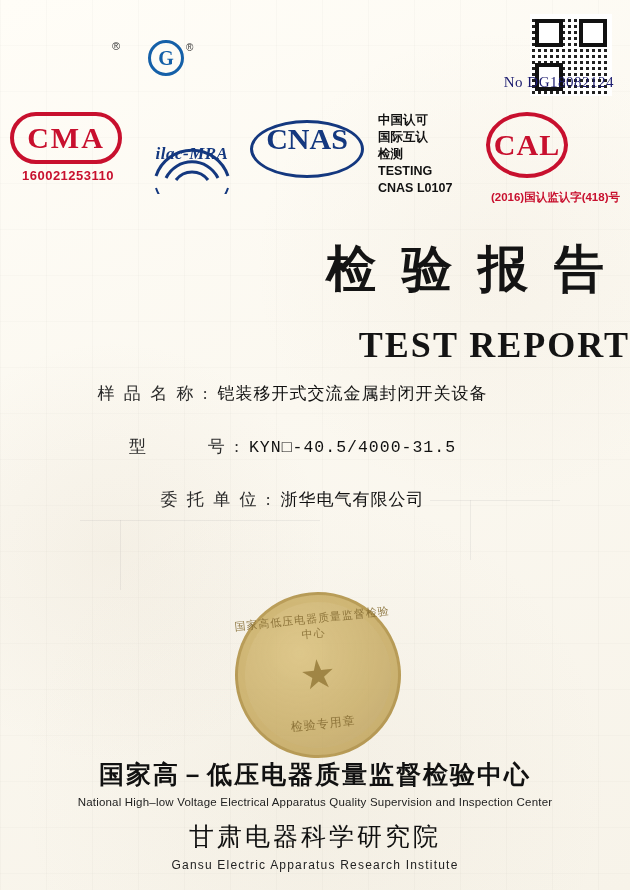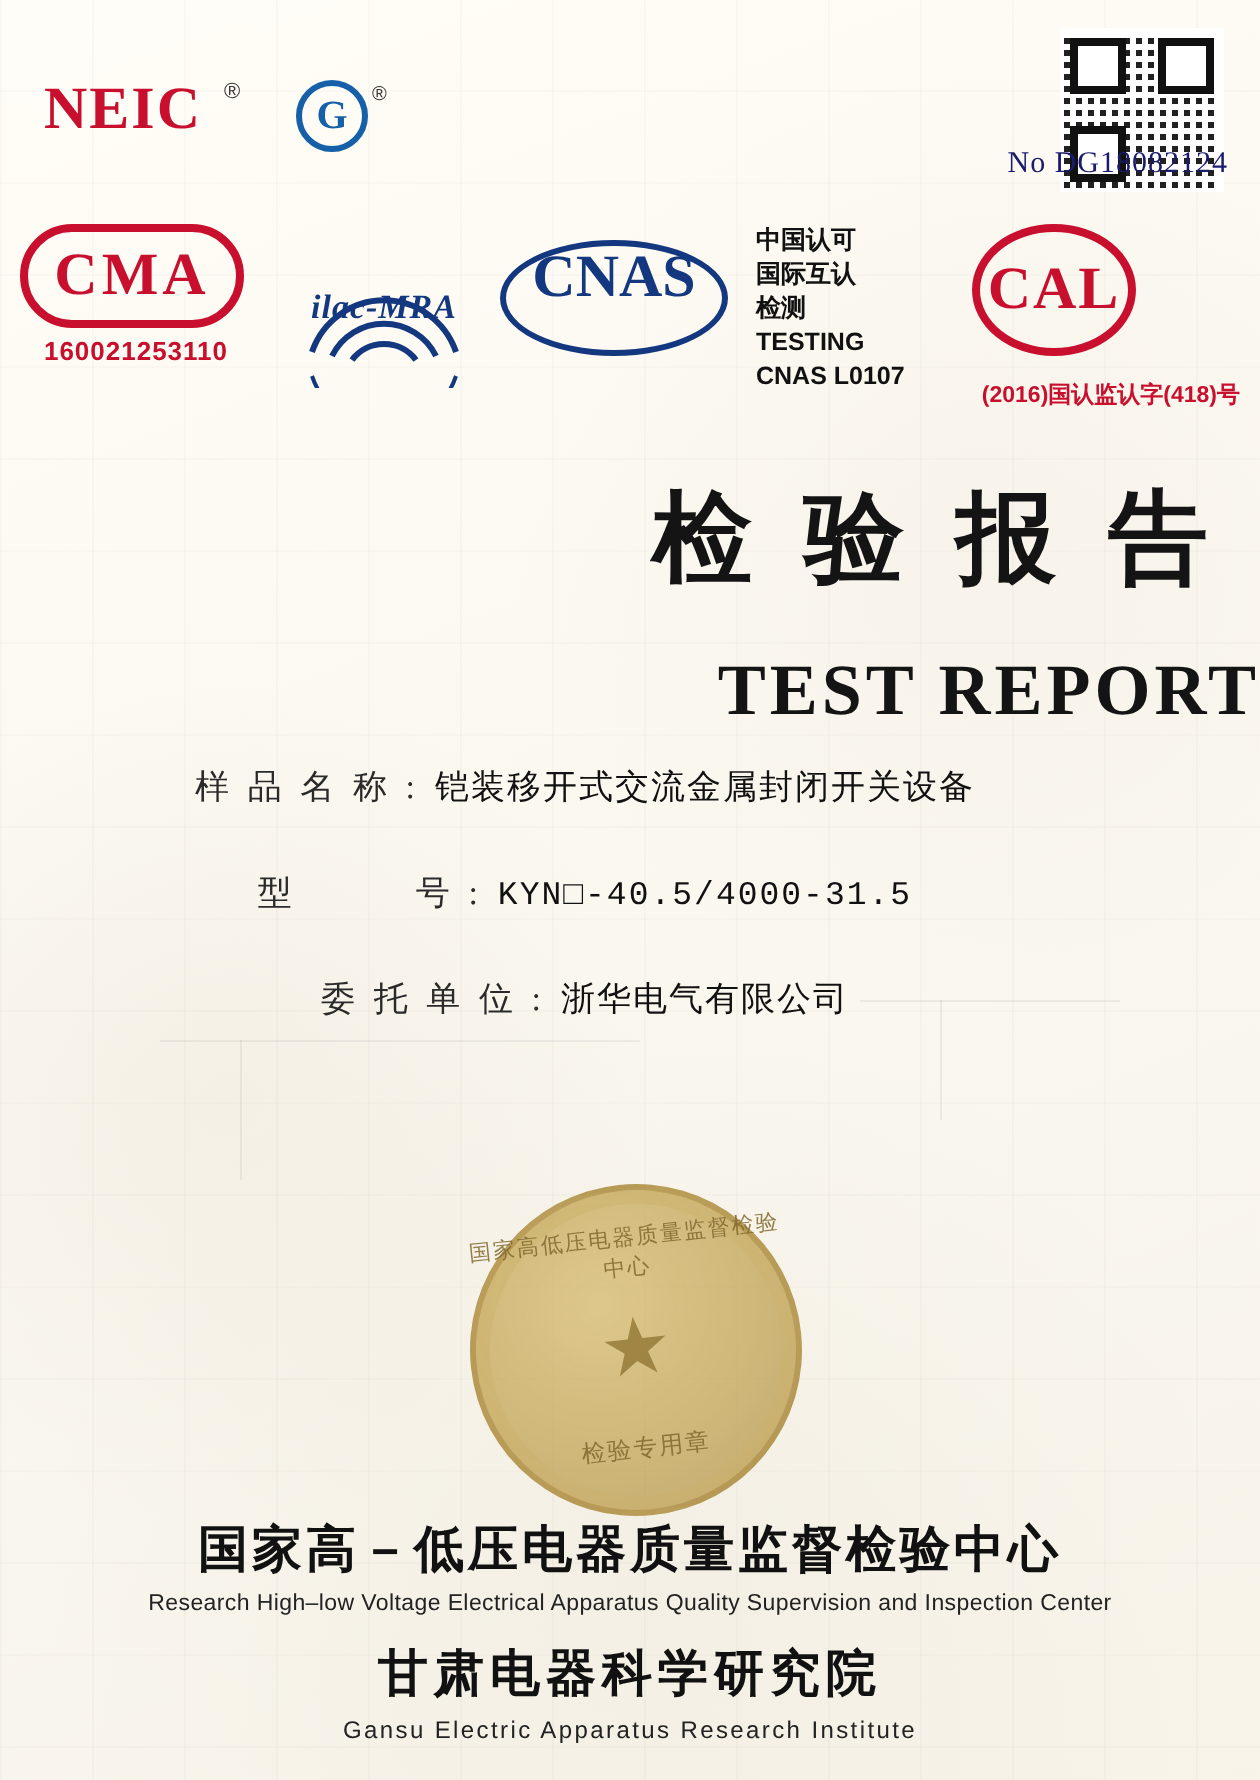--- a/index.html
+++ b/index.html
@@ -355,21 +355,21 @@
   }
   .f-en1 {
     margin-top: 5px;
     font-size: 11.5px;
     color: #222;
     letter-spacing: 0.2px;
   }
   .f-cn2 {
     margin-top: 12px;
     font-family: "Liberation Serif", serif;
-    font-weight: bold;
+    font-weight: normal;
     font-size: 25px;
     letter-spacing: 3px;
     color: #111;
   }
   .f-en2 {
     margin-top: 5px;
     font-size: 12px;
     letter-spacing: 1.2px;
     color: #222;
   }
@@ -383,21 +383,20 @@
 
 <div class="page">
   <div class="paper-noise"></div>
 
   <div class="faint-line" style="left:80px;top:520px;width:240px;height:1px;"></div>
   <div class="faint-line" style="left:120px;top:520px;width:1px;height:70px;"></div>
   <div class="faint-line" style="left:430px;top:500px;width:130px;height:1px;"></div>
   <div class="faint-line" style="left:470px;top:500px;width:1px;height:60px;"></div>
 
   <div class="top-row">
-    <div class="neic">NEIC</div>
     <div class="neic-r">®</div>
     <div class="cgc-mark">G</div>
     <div class="cgc-r">®</div>
     <div class="qr">
       <div class="qr-corner3"></div>
     </div>
   </div>
 
   <div class="report-no">
     <span>No</span>
@@ -456,17 +455,17 @@
   </div>
 
   <div class="seal">
     <div class="seal-top-text">国家高低压电器质量监督检验中心</div>
     <div class="seal-star">★</div>
     <div class="seal-bottom-text">检验专用章</div>
   </div>
 
   <div class="footer">
     <div class="f-cn1">国家高－低压电器质量监督检验中心</div>
-    <div class="f-en1">Research High–low Voltage Electrical Apparatus Quality Supervision and Inspection Center</div>
+    <div class="f-en1">National High–low Voltage Electrical Apparatus Quality Supervision and Inspection Center</div>
     <div class="f-cn2">甘肃电器科学研究院</div>
     <div class="f-en2">Gansu Electric Apparatus Research Institute</div>
   </div>
 </div>
 
 </body></html>

